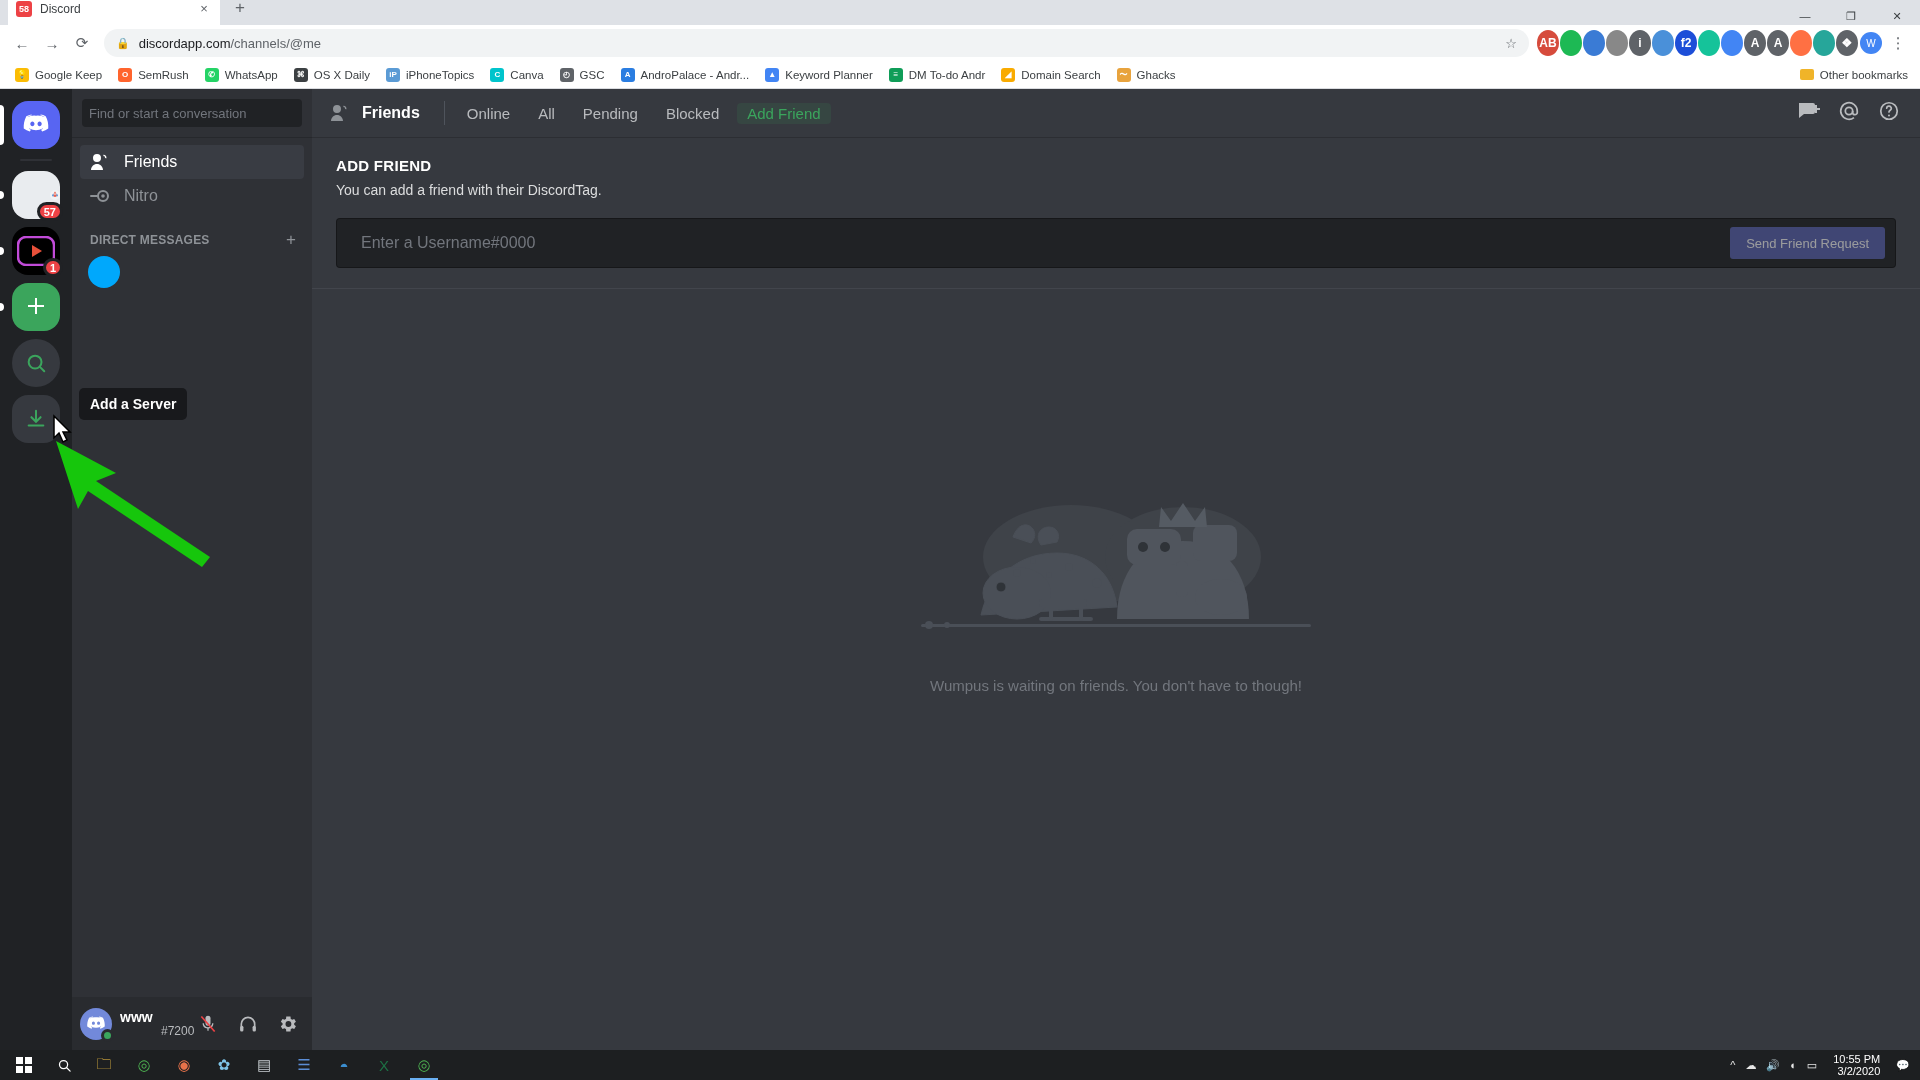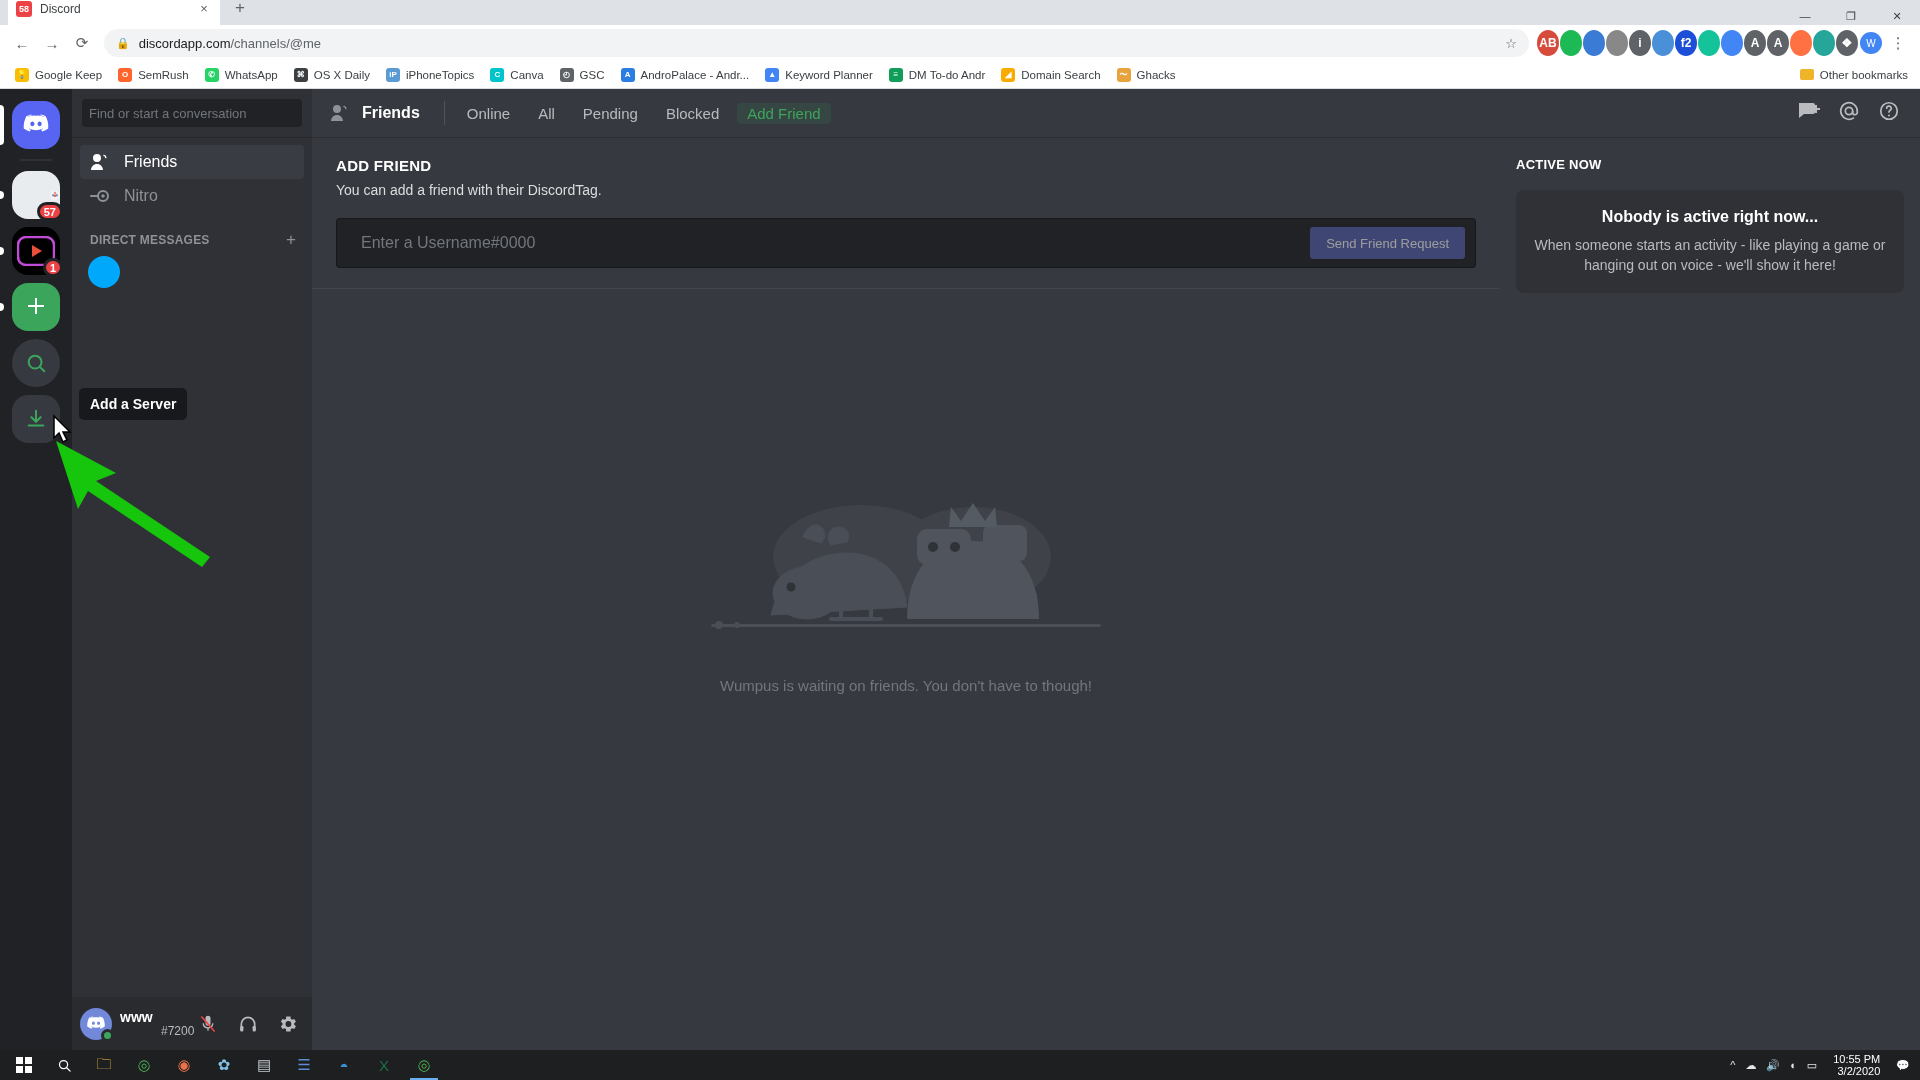--- a/index.html
+++ b/index.html
@@ -470,27 +470,20 @@
                   <circle cx="176" cy="118" r="5"></circle>
               </g>
               <rect x="0" y="159" width="390" height="3" rx="1.5" fill="#4a4f57"></rect>
               <circle cx="8" cy="160" r="4" fill="#4a4f57"></circle>
                 <circle cx="26" cy="160" r="3" fill="#4a4f57"></circle>
             </svg>
             <div class="empty-cap">Wumpus is waiting on friends. You don't have to though!</div>
           </div>
         </div>
 
-        <div class="active-now">
-          <div class="an-title">ACTIVE NOW</div>
-          <div class="an-card">
-            <div class="an-head">Nobody is active right now...</div>
-            <div class="an-body">When someone starts an activity - like playing a game or hanging out on voice - we'll show it here!</div>
-          </div>
-        </div>
       </div>
     </div>
 
     <div class="tooltip">Add a Server</div>
     <svg class="cursor" width="26" height="34" viewBox="0 0 26 34">
       <path d="M6 2v22l5-5 4 9 4-2-4-8h7z" fill="#fff" stroke="#000" stroke-width="1.5"></path>
     </svg>
     <svg class="arrow-svg" width="200" height="140" viewBox="0 0 200 140">
       <path d="M6 12 L66 44 L46 52 L160 128 L152 138 L38 62 L28 80 Z" fill="#16c60c"></path>
     </svg>

